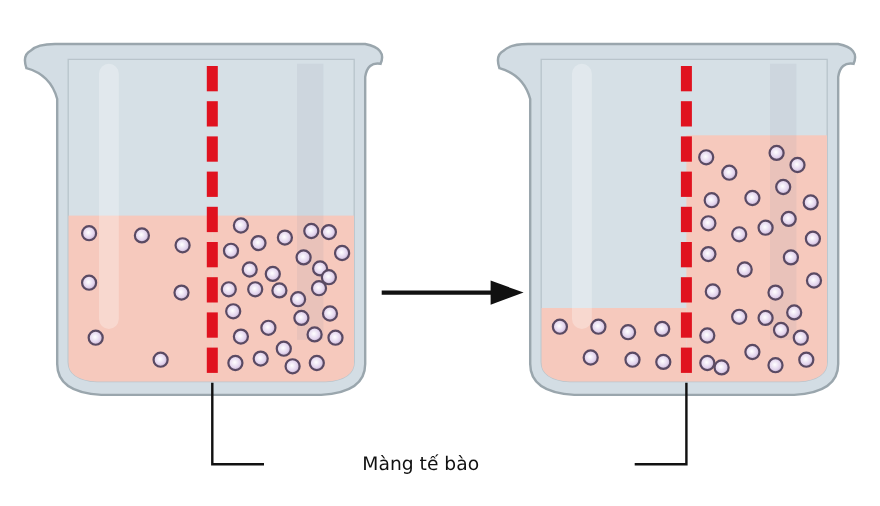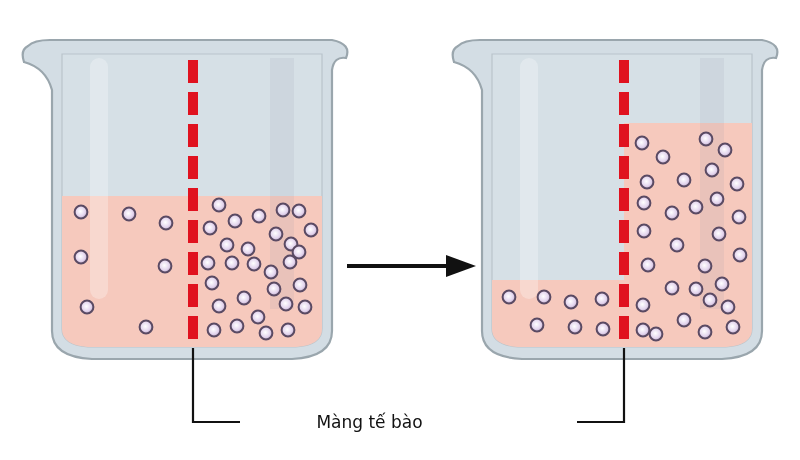--- a/index.html
+++ b/index.html
@@ -1,19 +1,19 @@
 <!DOCTYPE html>
 <html><head>
 <meta charset="utf-8">
 <style>
   html, body { margin:0; padding:0; background:#ffffff; }
   body { width:800px; height:460px; position:relative; overflow:hidden; font-family:"DejaVu Sans", sans-serif; }
   #stage { position:absolute; left:0; top:0; width:800px; height:460px; }
   .caption {
-    position:absolute; left:0; width:657px; top:412px; text-align:center;
+    position:absolute; left:13px; width:657px; top:412px; text-align:center;
     font-family:"DejaVu Sans", sans-serif; font-size:17px; color:#111;padding-left:41px;
   }
 </style>
 </head>
 <body>
 
 <svg id="stage" width="800" height="460" viewBox="0 0 800 460" xmlns="http://www.w3.org/2000/svg">
   <defs>
     <radialGradient id="pgrad" cx="0.45" cy="0.45" r="0.6">
       <stop offset="0" stop-color="#ffffff"></stop>

